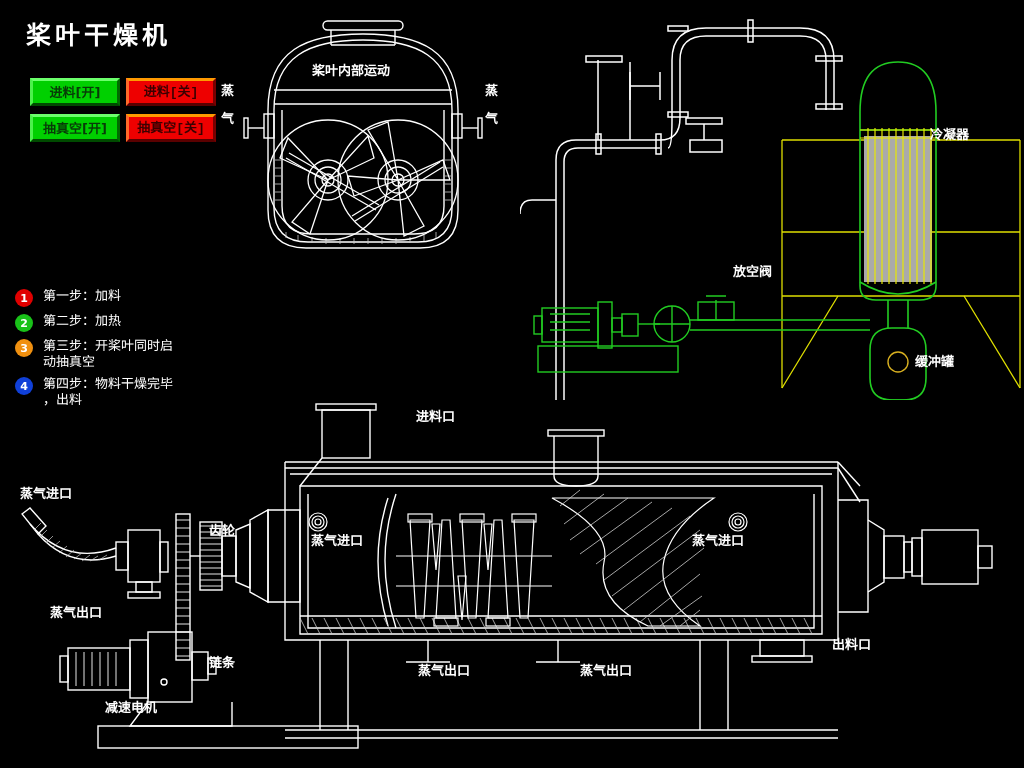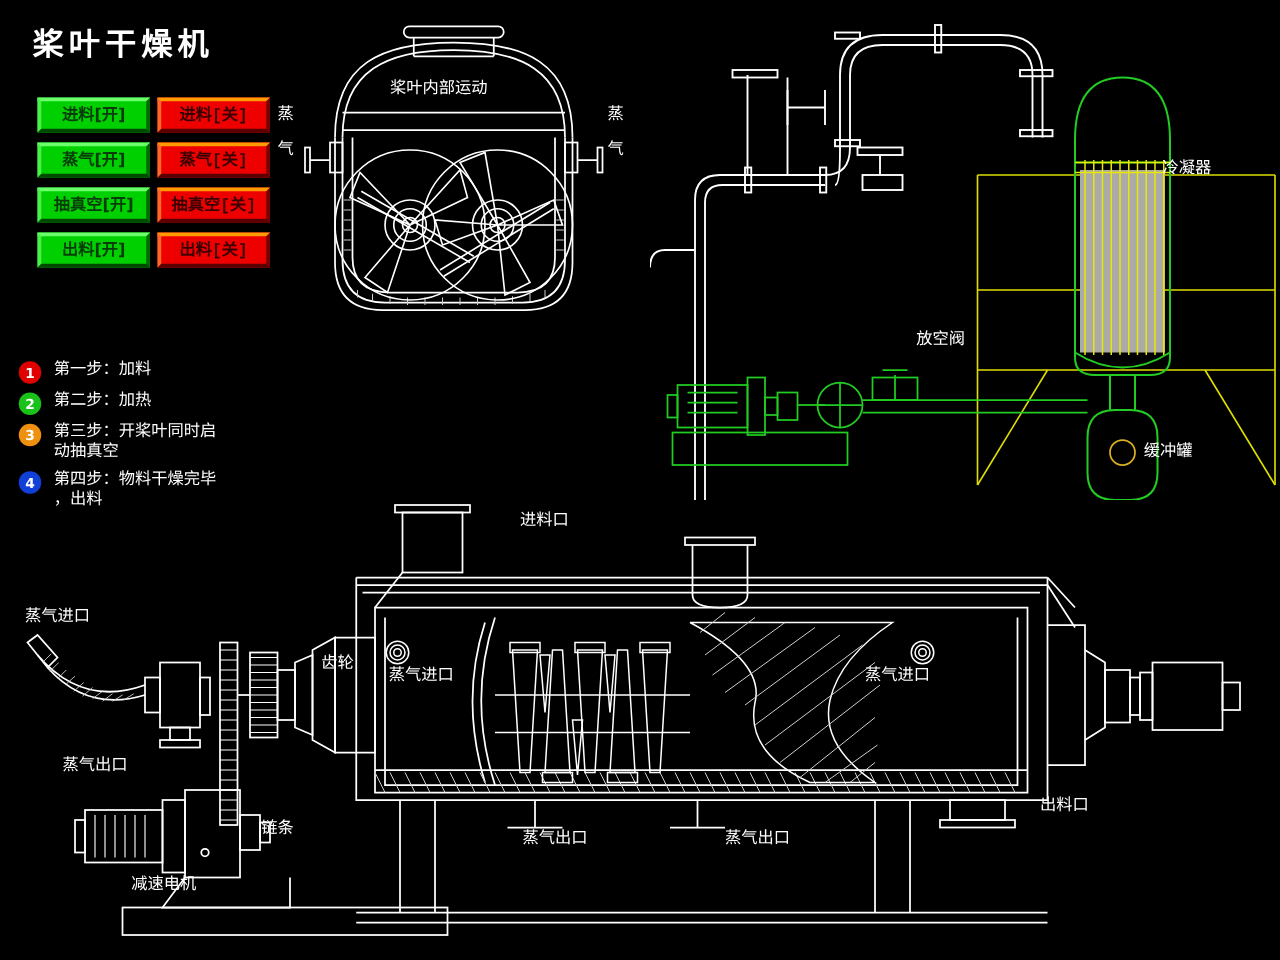--- a/index.html
+++ b/index.html
@@ -59,46 +59,38 @@
   
   #watermark{
     left:60px;top:368px;width:910px;height:64px;
     font-size:56px;font-weight:bold;color:#8d8d8d;
     letter-spacing:2px;white-space:nowrap;line-height:64px;
     text-shadow:2px 2px 0 #4a4a4a;
     pointer-events:none;
   }
 
   
-  .lbl{font-size:13px;color:#fff;white-space:nowrap;line-height:15px;}
+  .lbl{font-size:13px;color:#fff;white-space:nowrap;line-height:15px;font-weight:bold;}
   .lbl.vert{writing-mode:vertical-rl;text-orientation:upright;line-height:14px;}
 </style>
 </head>
 <body>
 
 <div id="stage">
 
   <div class="abs" id="title">桨叶干燥机</div>
 
   <div class="abs" id="btn-panel">
     <div class="btn-row">
       <div class="btn on">进料[开]</div>
       <div class="btn off">进料[关]</div>
     </div>
     <div class="btn-row">
-      <div class="btn on">蒸气[开]</div>
-      <div class="btn off">蒸气[关]</div>
-    </div>
-    <div class="btn-row">
       <div class="btn on">抽真空[开]</div>
       <div class="btn off">抽真空[关]</div>
-    </div>
-    <div class="btn-row">
-      <div class="btn on">出料[开]</div>
-      <div class="btn off">出料[关]</div>
     </div>
   </div>
 
   <div class="abs" id="steps">
     <div class="step">
       <div class="bullet b1">1</div>
       <div class="step-text">第一步：加料</div>
     </div>
     <div class="step">
       <div class="bullet b2">2</div>
@@ -417,21 +409,21 @@
         <circle cx="318" cy="132" r="3"></circle>
       <circle cx="738" cy="132" r="9"></circle>
         <circle cx="738" cy="132" r="6"></circle>
         <circle cx="738" cy="132" r="3"></circle>
     </g>
   </svg>
 
   <div class="abs lbl" style="left:376px;top:409px;padding-left:40px;">进料口</div>
   <div class="abs lbl" style="left:20px;top:486px;">蒸气进口</div>
   <div class="abs lbl" style="left:50px;top:605px;">蒸气出口</div>
-  <div class="abs lbl" style="left:209px;top:523px;margin-left:48px;">齿轮</div>
+  <div class="abs lbl" style="left:209px;top:523px;">齿轮</div>
   <div class="abs lbl" style="left:209px;top:655px;width:14px;line-height:16px;">链条</div>
   <div class="abs lbl" style="left:105px;top:700px;">减速电机</div>
   <div class="abs lbl" style="left:311px;top:533px;">蒸气进口</div>
   <div class="abs lbl" style="left:692px;top:533px;">蒸气进口</div>
   <div class="abs lbl" style="left:418px;top:663px;">蒸气出口</div>
   <div class="abs lbl" style="left:580px;top:663px;">蒸气出口</div>
   <div class="abs lbl" style="left:832px;top:637px;">出料口</div>
 
 </div>
 

